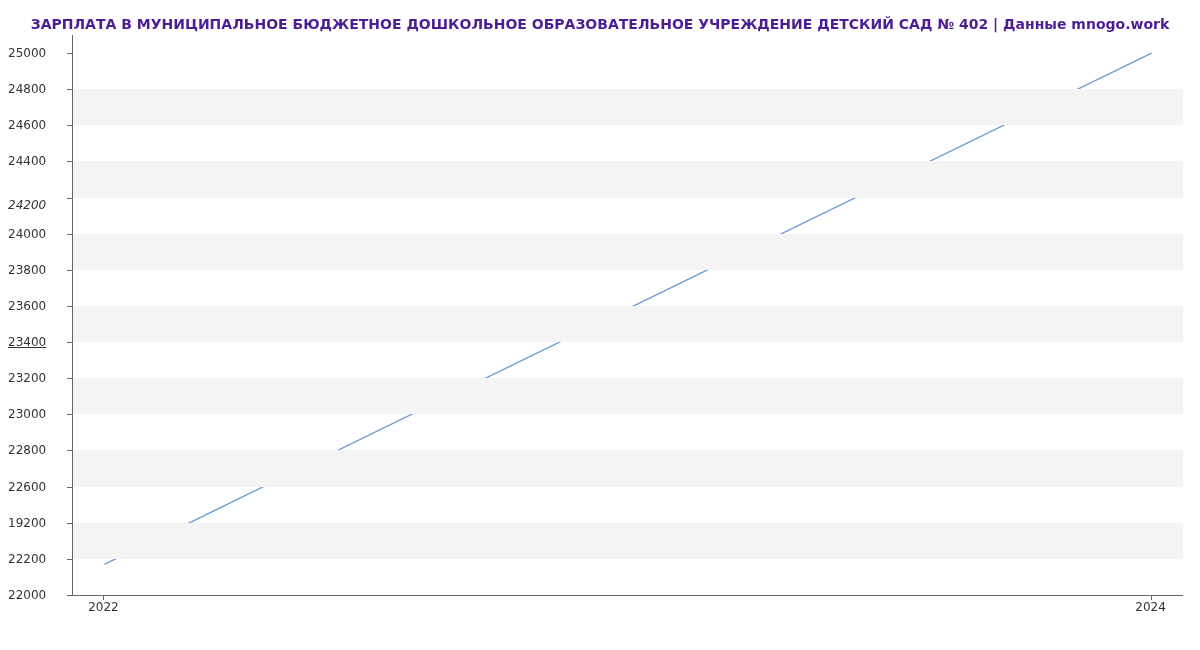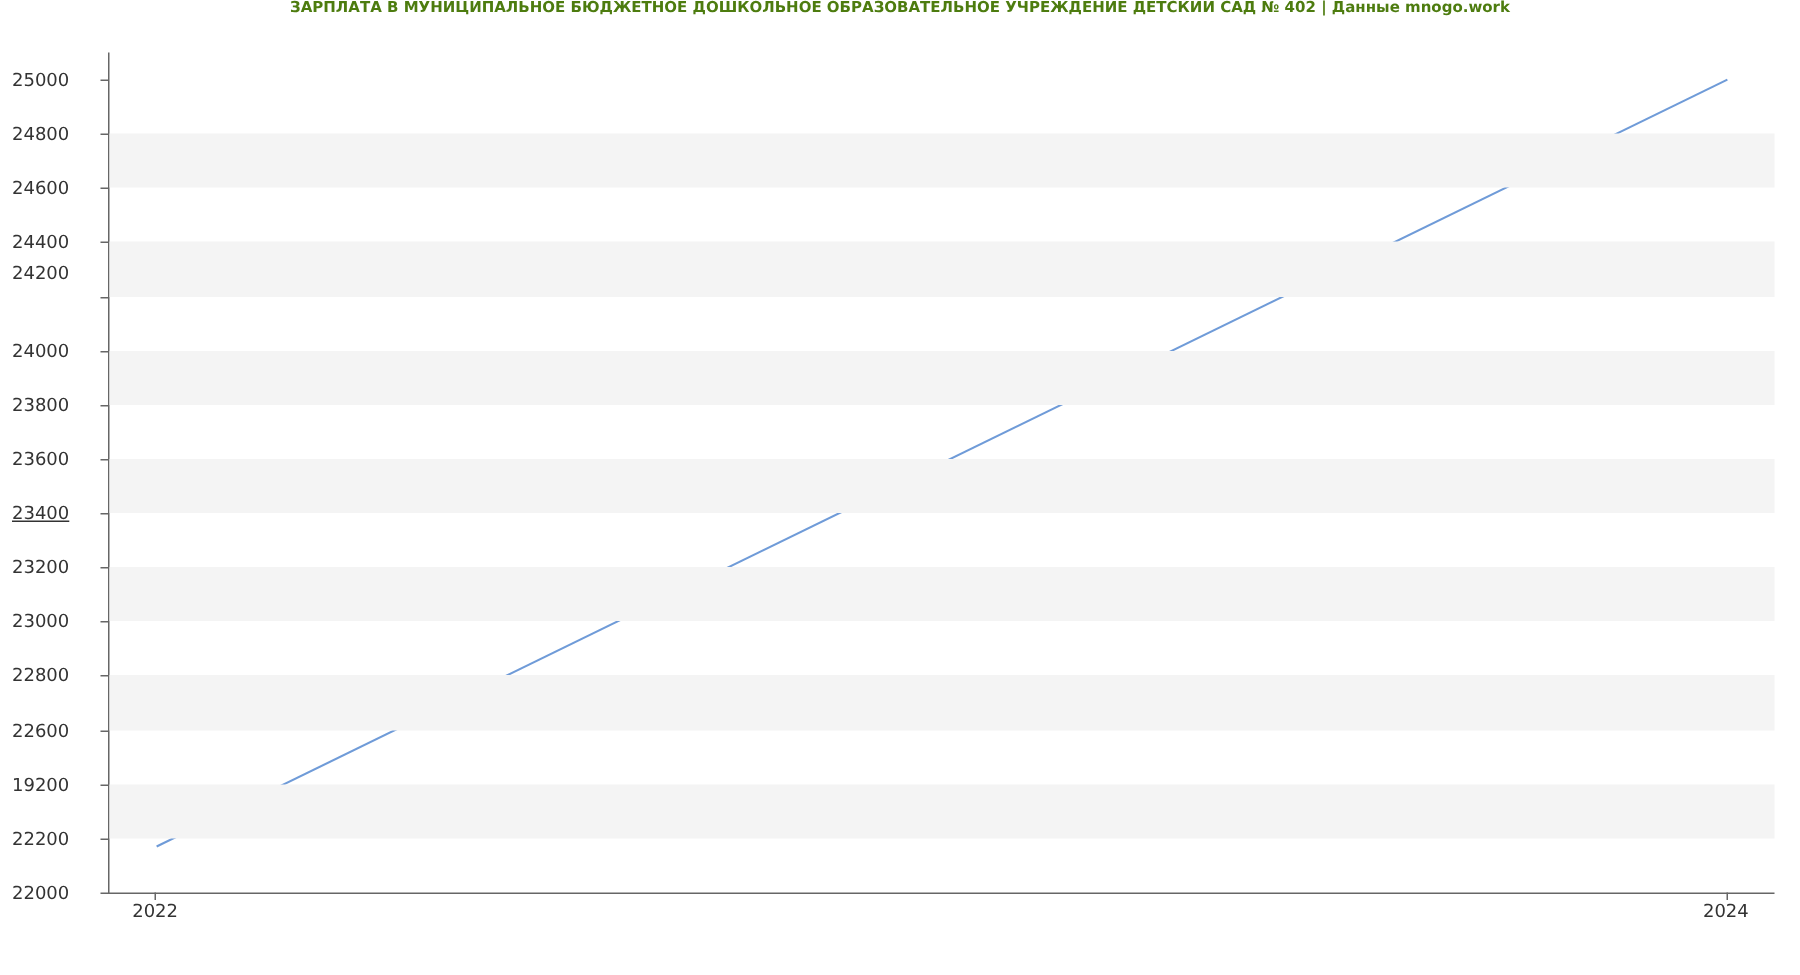--- a/index.html
+++ b/index.html
@@ -10,27 +10,27 @@
     font-size: 12px;
     color: #333;
   }
   .chart-wrap {
     position: relative;
     width: 1200px;
     height: 650px;
   }
   .chart-title {
     position: absolute;
-    top: 0;
+    top: 16px;
     left: 0;
     width: 1200px;
     text-align: center;
-    font-size: 10px;
+    font-size: 14px;
     font-weight: bold;
-    color: #4d7c0f;
+    color: #4c1d95;
   }
   .plot-area {
     position: absolute;
     left: 72px;
     top: 35px;
     width: 1110px;   
     height: 560px;   
     border-left: 1px solid #666;
     border-bottom: 1px solid #666;
     overflow: visible;
@@ -111,21 +111,21 @@
     <div class="y-tick-label" style="top: 378.226px;">23200</div>
     <div class="y-tick-mark" style="left: 67px; top: 378.226px;"></div>
     <div class="y-tick-label" style="top: 342.097px; text-decoration: underline;">23400</div>
     <div class="y-tick-mark" style="left: 67px; top: 342.097px;"></div>
     <div class="y-tick-label" style="top: 305.968px;">23600</div>
     <div class="y-tick-mark" style="left: 67px; top: 305.968px;"></div>
     <div class="y-tick-label" style="top: 269.839px;">23800</div>
     <div class="y-tick-mark" style="left: 67px; top: 269.839px;"></div>
     <div class="y-tick-label" style="top: 233.71px;">24000</div>
     <div class="y-tick-mark" style="left: 67px; top: 233.71px;"></div>
-    <div class="y-tick-label" style="top: 182px;">24200</div>
+    <div class="y-tick-label" style="top: 205px; font-style: italic;">24200</div>
     <div class="y-tick-mark" style="left: 67px; top: 197.581px;"></div>
     <div class="y-tick-label" style="top: 161.452px;">24400</div>
     <div class="y-tick-mark" style="left: 67px; top: 161.452px;"></div>
     <div class="y-tick-label" style="top: 125.323px;">24600</div>
     <div class="y-tick-mark" style="left: 67px; top: 125.323px;"></div>
     <div class="y-tick-label" style="top: 89.1935px;">24800</div>
     <div class="y-tick-mark" style="left: 67px; top: 89.1935px;"></div>
     <div class="y-tick-label" style="top: 53.0645px;">25000</div>
     <div class="y-tick-mark" style="left: 67px; top: 53.0645px;"></div>
     <div class="x-tick-label" style="left: 103.415px;">2022</div>

